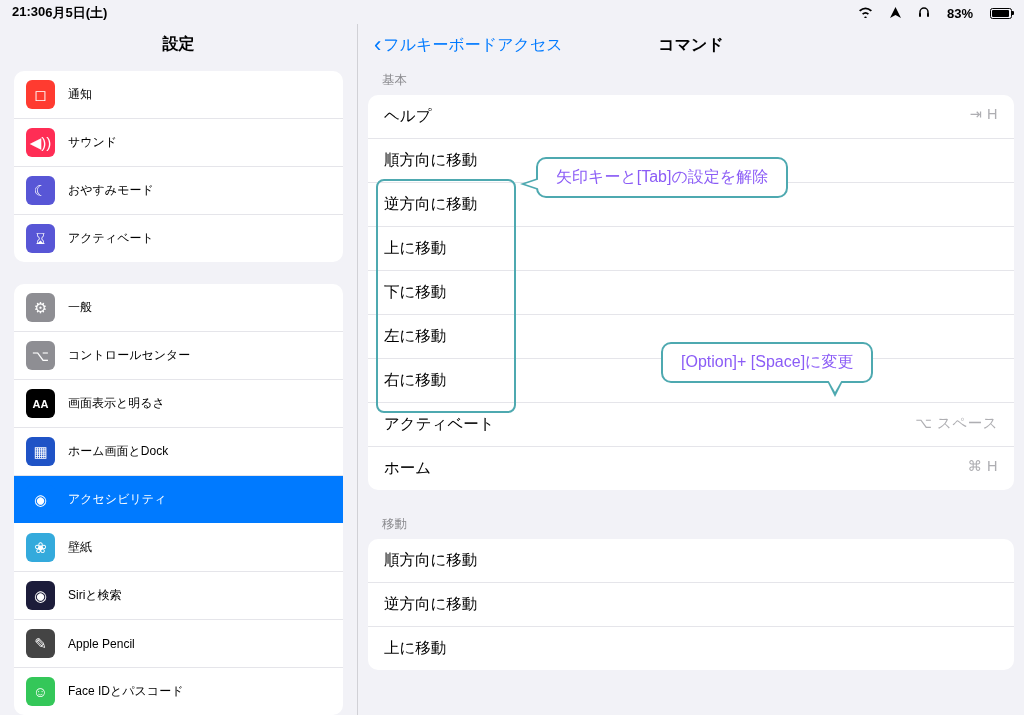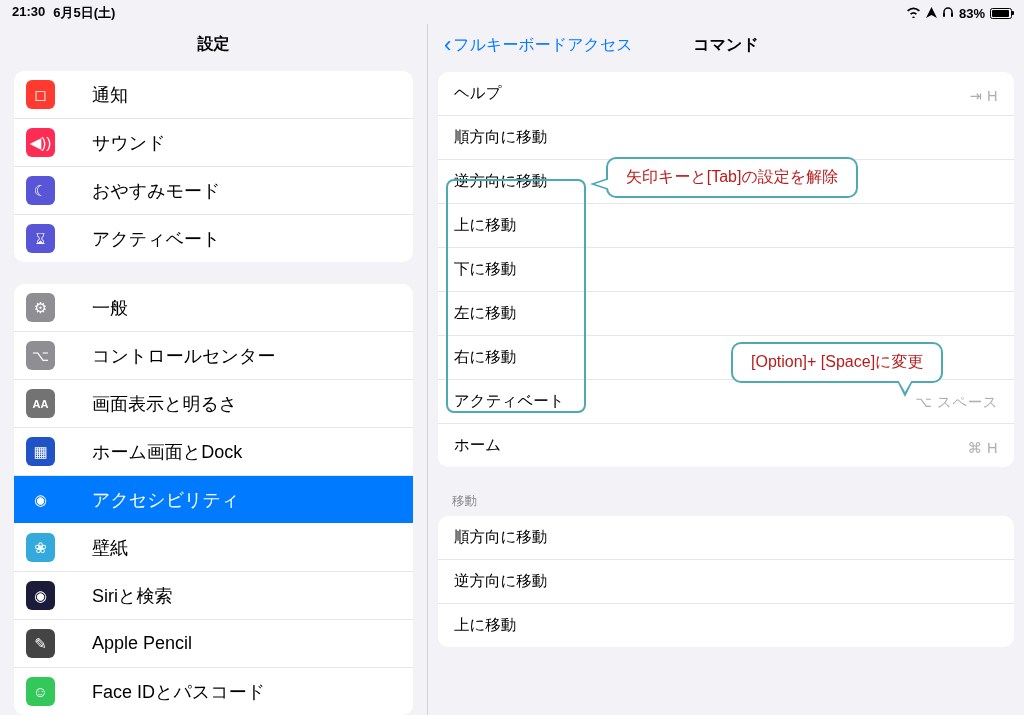--- a/index.html
+++ b/index.html
@@ -13,22 +13,22 @@
   font-size: 15px;
 }
 .status-bar {
   display: flex;
   justify-content: space-between;
   align-items: center;
   padding: 4px 12px 2px;
   font-size: 13px;
   font-weight: 600;
 }
-.status-left { display: flex; gap: 8px; }
-.status-right { display: flex; gap: 5px; align-items: center; }
+.status-left { display: flex; }
+.status-right { display: flex; gap: 17px; align-items: center; }
 .battery {
   width: 22px; height: 11px;
   border: 1.3px solid #000; border-radius: 2.5px;
   position: relative;
 }
 .battery::after {
   content: ""; position: absolute; right: -3px; top: 2.5px;
   width: 2px; height: 4px; background: #000;
   border-radius: 0 1px 1px 0;
 }
@@ -37,21 +37,21 @@
   width: 83%; background: #000; border-radius: 1px;
 }
 
 .app {
   display: flex;
   height: calc(100% - 24px);
 }
 
 
 .sidebar {
-  width: 428px;
+  width: 358px;
   background: #f2f2f7;
   border-right: 1px solid #d1d1d6;
   overflow-y: auto;
 }
 .sidebar-title {
   text-align: center;
   font-weight: 600;
   font-size: 16px;
   padding: 10px 0 16px;
 }
@@ -74,21 +74,21 @@
   color: #fff;
 }
 .item.selected + .item { border-top-color: transparent; }
 .icon {
   width: 29px; height: 29px;
   border-radius: 6px;
   display: flex; align-items: center; justify-content: center;
   font-size: 15px; color: #fff;
   flex-shrink: 0;
 }
-.item-label { font-size: 18px; margin-left: 24px; }
+.item-label { font-size: 12px; }
 
 
 .detail {
   flex: 1;
   background: #f2f2f7;
   overflow-y: auto;
   position: relative;
 }
 .detail-header {
   display: flex;
@@ -121,39 +121,39 @@
 .section-header.with-top { padding-top: 26px; }
 .tbl {
   background: #fff;
   margin: 0 10px;
   border-radius: 10px;
   overflow: hidden;
 }
 .row {
   display: flex;
   justify-content: space-between;
-  align-items: flex-end;
+  align-items: flex-start;
   padding: 11px 16px;
   font-size: 15.5px;
   cursor: pointer;
   gap: 36px;
 }
 .row + .row { border-top: 1px solid #e5e5ea; }
 .row .val { color: #aeaeb2; font-size: 14.5px; letter-spacing: .5px; font-weight: 500; }
 
 
 .callout {
   position: absolute;
   background: #fff;
   border: 2.5px solid #4ea9b0;
   border-radius: 10px;
   padding: 8px 18px;
   font-size: 16px;
   font-weight: 500;
-  color: #b91c1c;
+  color: #8b5cf6;
   box-shadow: none;
 }
 .callout::after {
   content: "";
   position: absolute;
   width: 0; height: 0;
 }
 .callout.c1::after {
   left: -18px; bottom: 6px;
   border-style: solid;
@@ -250,21 +250,21 @@
         <div class="group">
           <div class="item">
             <div class="icon" style="background: rgb(142, 142, 147);">⚙</div>
             <div class="item-label">一般</div>
           </div>
           <div class="item">
             <div class="icon" style="background: rgb(142, 142, 147);">⌥</div>
             <div class="item-label">コントロールセンター</div>
           </div>
           <div class="item">
-            <div class="icon" style="background: #737373; font-size: 11px; font-weight: 700;">AA</div>
+            <div class="icon" style="background: #000000; font-size: 11px; font-weight: 700;">AA</div>
             <div class="item-label">画面表示と明るさ</div>
           </div>
           <div class="item">
             <div class="icon" style="background: rgb(31, 83, 198);">▦</div>
             <div class="item-label">ホーム画面とDock</div>
           </div>
           <div class="item selected">
             <div class="icon" style="background: rgb(0, 122, 255);">◉</div>
             <div class="item-label">アクセシビリティ</div>
           </div>
@@ -292,20 +292,21 @@
     <div class="detail-header">
       <div class="back-btn">
         <span class="back-chev">‹</span>
         <span>フルキーボードアクセス</span>
       </div>
       <div class="detail-title">コマンド</div>
     </div>
 
 
     <div id="detail-sections">
+        <div class="section-header">基本</div>
         <div class="tbl">
           <div class="row">
             <span>ヘルプ</span>
             <span class="val">⇥ H</span>
           </div>
           <div class="row">
             <span>順方向に移動</span>
             <span class="val"></span>
           </div>
           <div class="row">

